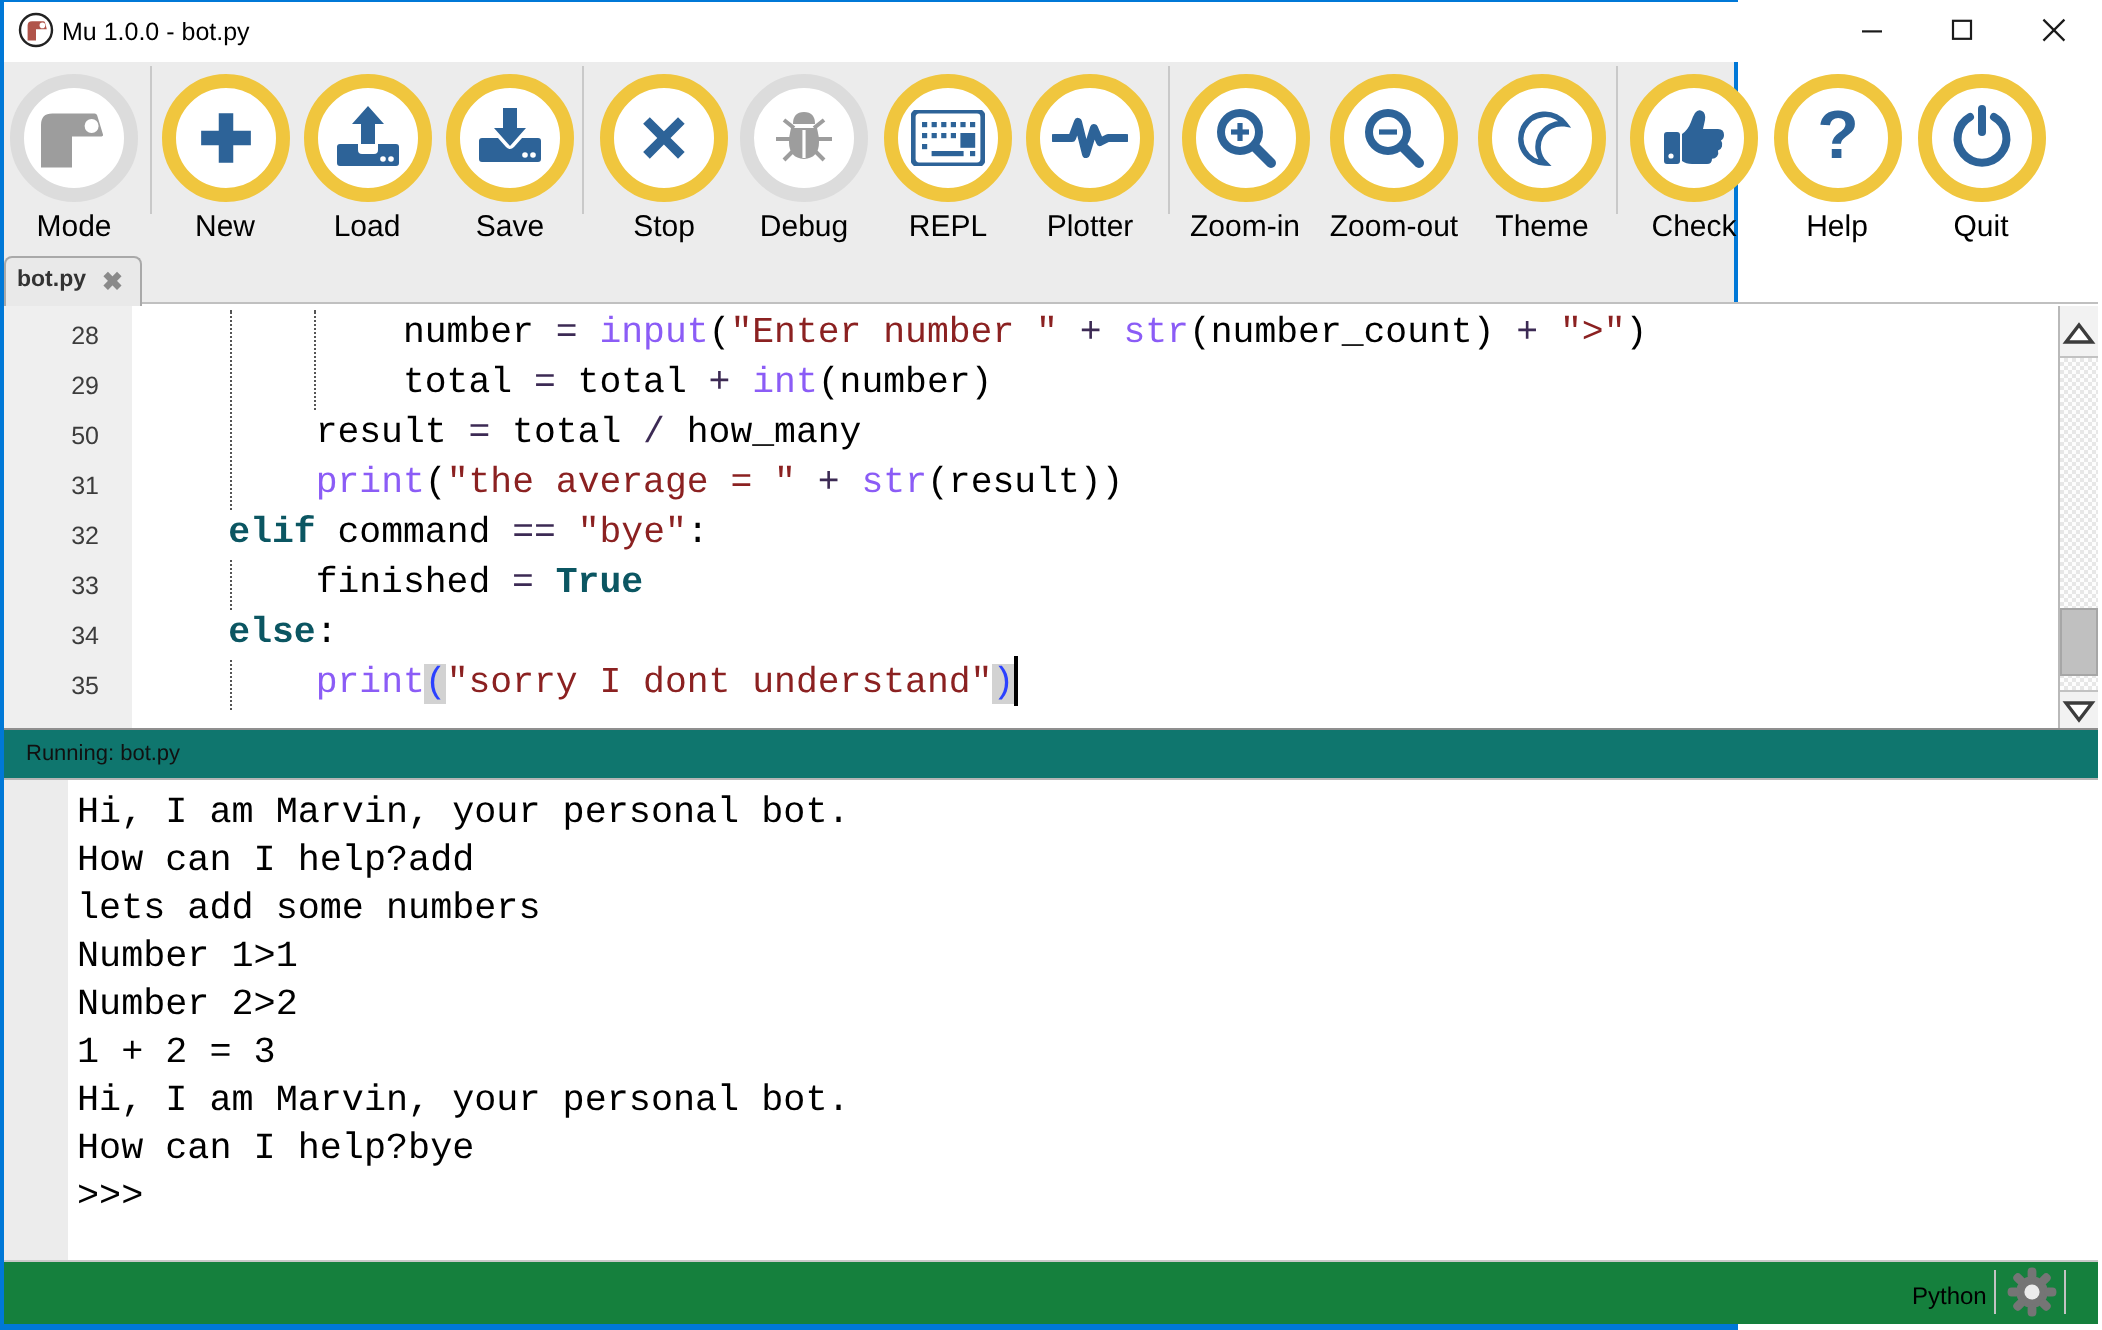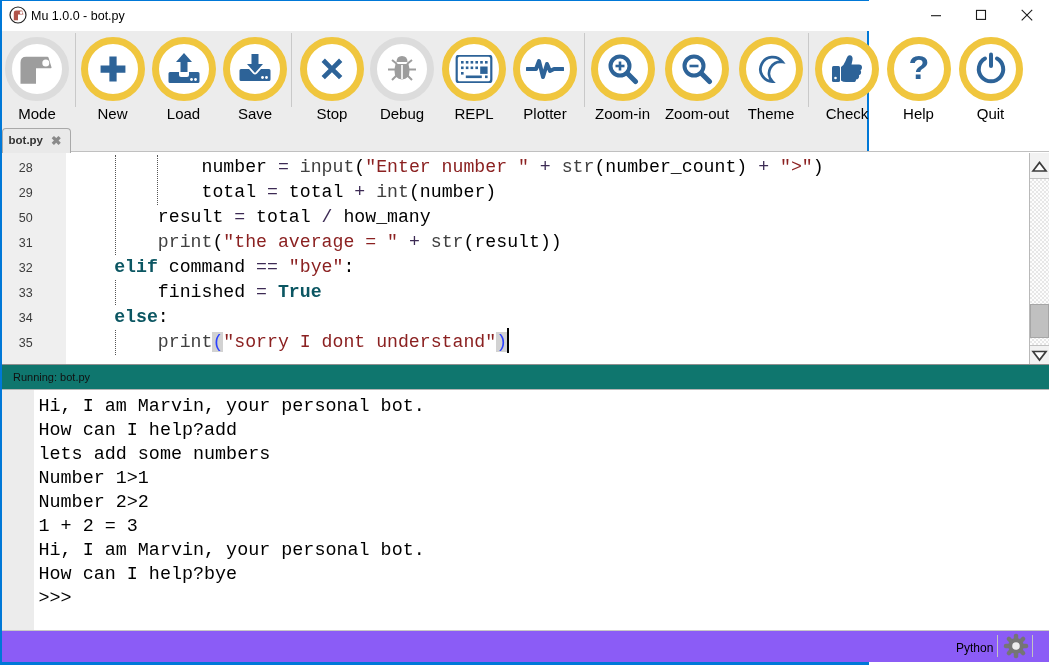--- a/index.html
+++ b/index.html
@@ -22,26 +22,26 @@
          text-align:center; width:80px; }
   
   #tab { position:absolute; left:0; top:126.5px; width:69px; height:25px; z-index:3;
          background:#e9e9e9; border:1px solid #a9a9a9; border-bottom:none;
          border-radius:4px 4px 0 0;text-align:center; }
   #tab-text { position:absolute; left:5.5px; top:5px; font-size:11.5px; font-weight:bold; color:#333; }
   #tab-x { position:absolute; left:48px; top:4px; font-size:12.5px; font-weight:bold; color:#8a8a8a; }
   
   #editor { position:absolute; left:0; top:150px; width:1047px; height:213.5px; background:#fff; border-top:1px solid #c0c0c0; }
   #margin { position:absolute; left:0; top:1px; width:64px; height:211.5px; background:#efefef; }
-  .ln { position:absolute; width:47.5px; left:0; text-align:center; font-size:12.5px; color:#3c3c3c;
+  .ln { position:absolute; width:47.5px; left:0; text-align:right; font-size:12.5px; color:#3c3c3c;
         font-family:"Liberation Sans", sans-serif; }
   #code { position:absolute; left:68.5px; top:3px; font-family:"Liberation Mono", monospace;
           font-size:18.2px; line-height:25px; white-space:pre; color:#000; }
   .kw { color:#0b5662; font-weight:bold;margin-top:12px; }
-  .bi { color:#404040; }
+  .bi { color:#8b5cf6; }
   .st { color:#8b2121; }
   .op { color:#3c2a54; }
   .pm { color:#2b41ff; background:#d2d2d2; }
   .guide { position:absolute; width:1px; border-left:1px dotted #555; }
   #caret { position:absolute; left:504.5px; top:176px; width:2px; height:25px; background:#000; }
   
   #vsb { position:absolute; left:1027px; top:1px; width:20px; height:211.5px;
          background:#f2f2f2; border-left:1px solid #b9b9b9; }
   .sb-btn { position:absolute; left:0; width:19px; background:#f2f2f2; }
   #sb-track { position:absolute; left:0; top:25.5px; width:19px; height:166px;
@@ -54,21 +54,21 @@
   
   #runbar { position:absolute; left:0; top:362.5px; width:1047px; height:26px; background:#0f766e;
             border-top:1px solid #8f8f8f; border-bottom:1px solid #b5b5b5; }
   #runbar span { position:absolute; left:11px; top:6px; font-size:11px; color:#111; }
   
   #console { position:absolute; left:0; top:388.5px; width:1047px; height:240px; background:#fff;
      font-family:"Liberation Mono", monospace; font-size:18.4px; line-height:24.1px;
      white-space:pre; color:#000; padding:5px 0 0 4.5px;margin-left:32px; }
   
   #statusbar { position:absolute; left:0; top:628.5px; width:1047px; height:32px;
-     background:#8b5cf6; border-top:1px solid #c8c8c8; }
+     background:#15803d; border-top:1px solid #c8c8c8; }
   #status-python { position:absolute; left:954px; top:10px; font-size:12px; color:#000; }
   .st-sep { position:absolute; top:4px; height:22px; width:1px; background:#c3c3c3; }
 </style>
 </head>
 <body>
 <div id="win">
 
   <div id="titlebar">
     <svg width="18" height="18" style="position:absolute;left:7px;top:5px" viewBox="0 0 18 18">
       <circle cx="9" cy="9" r="8" fill="#fff" stroke="#222" stroke-width="1.2"></circle>

